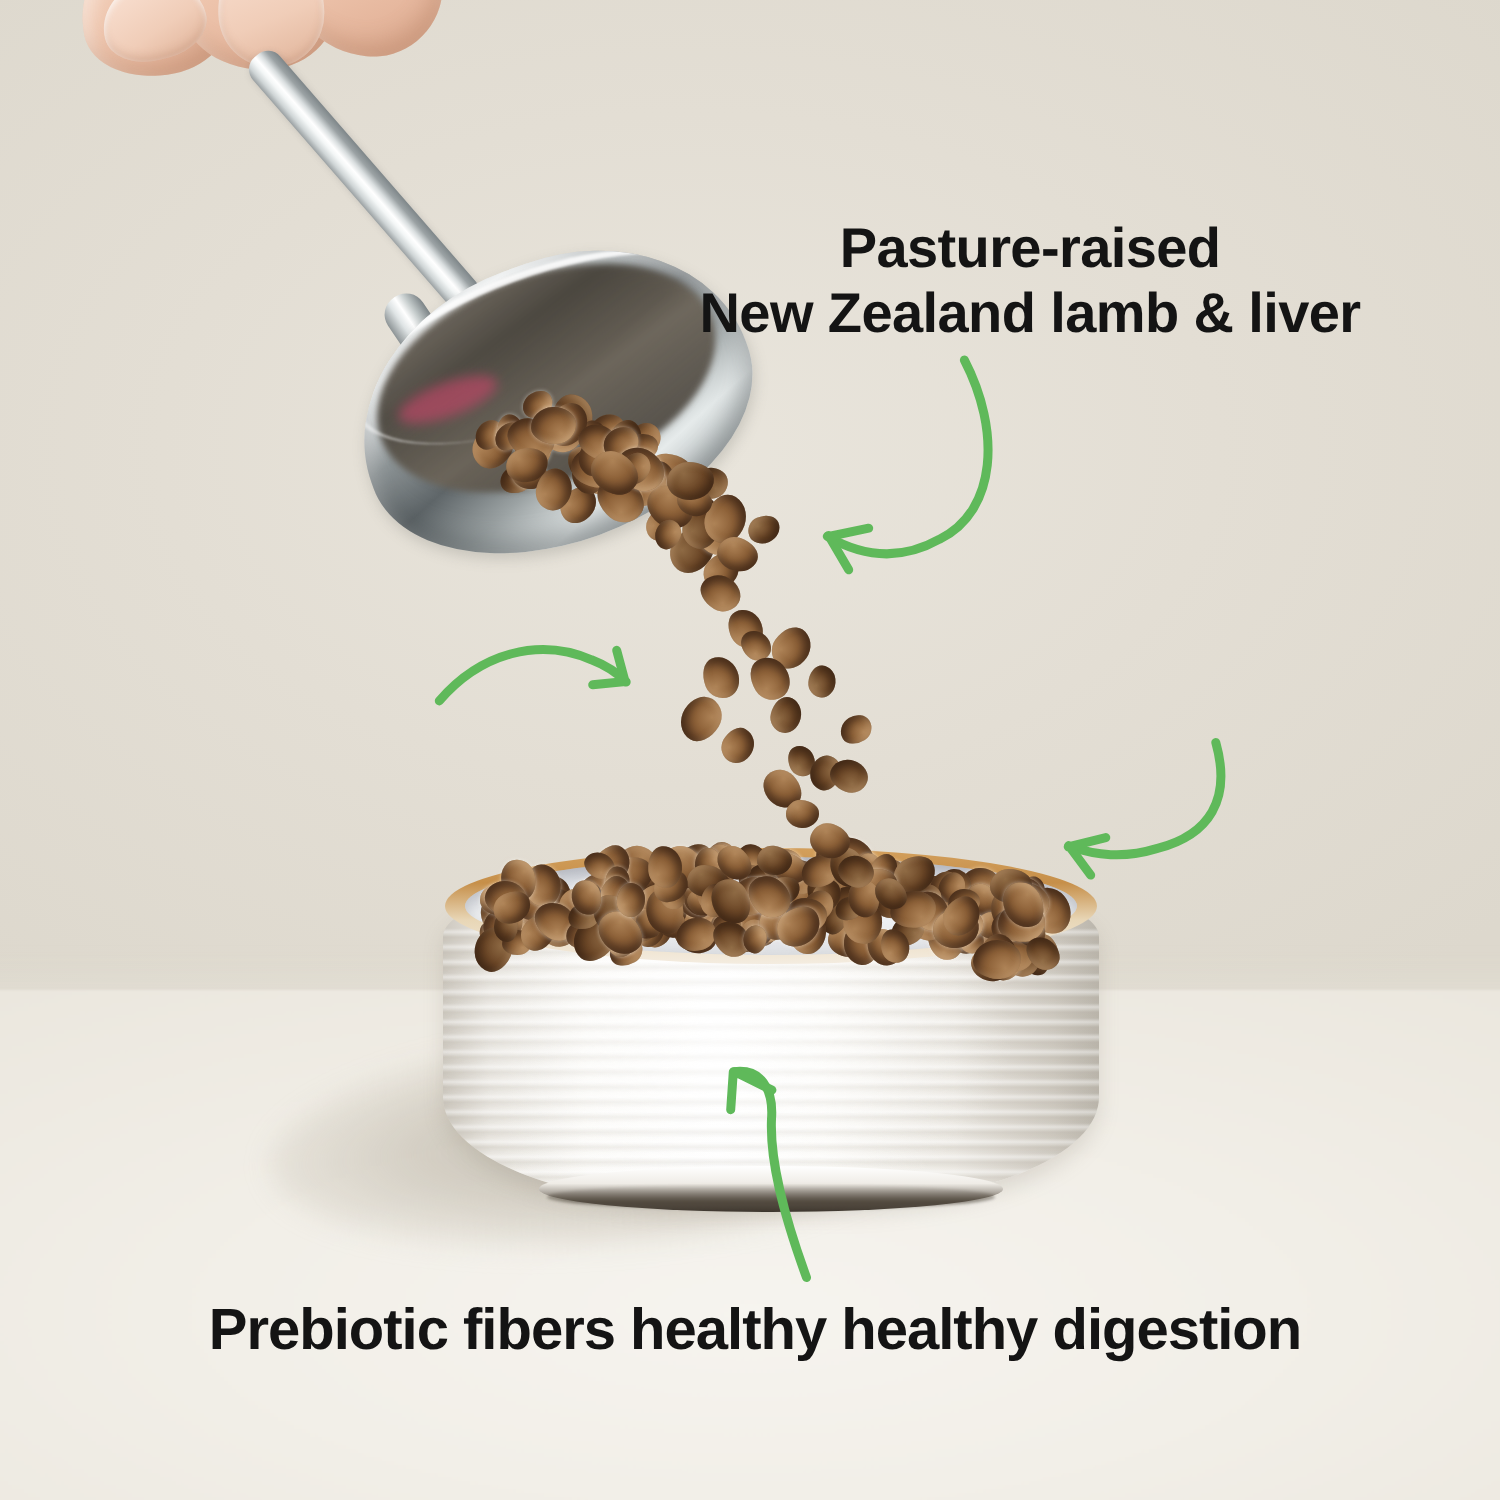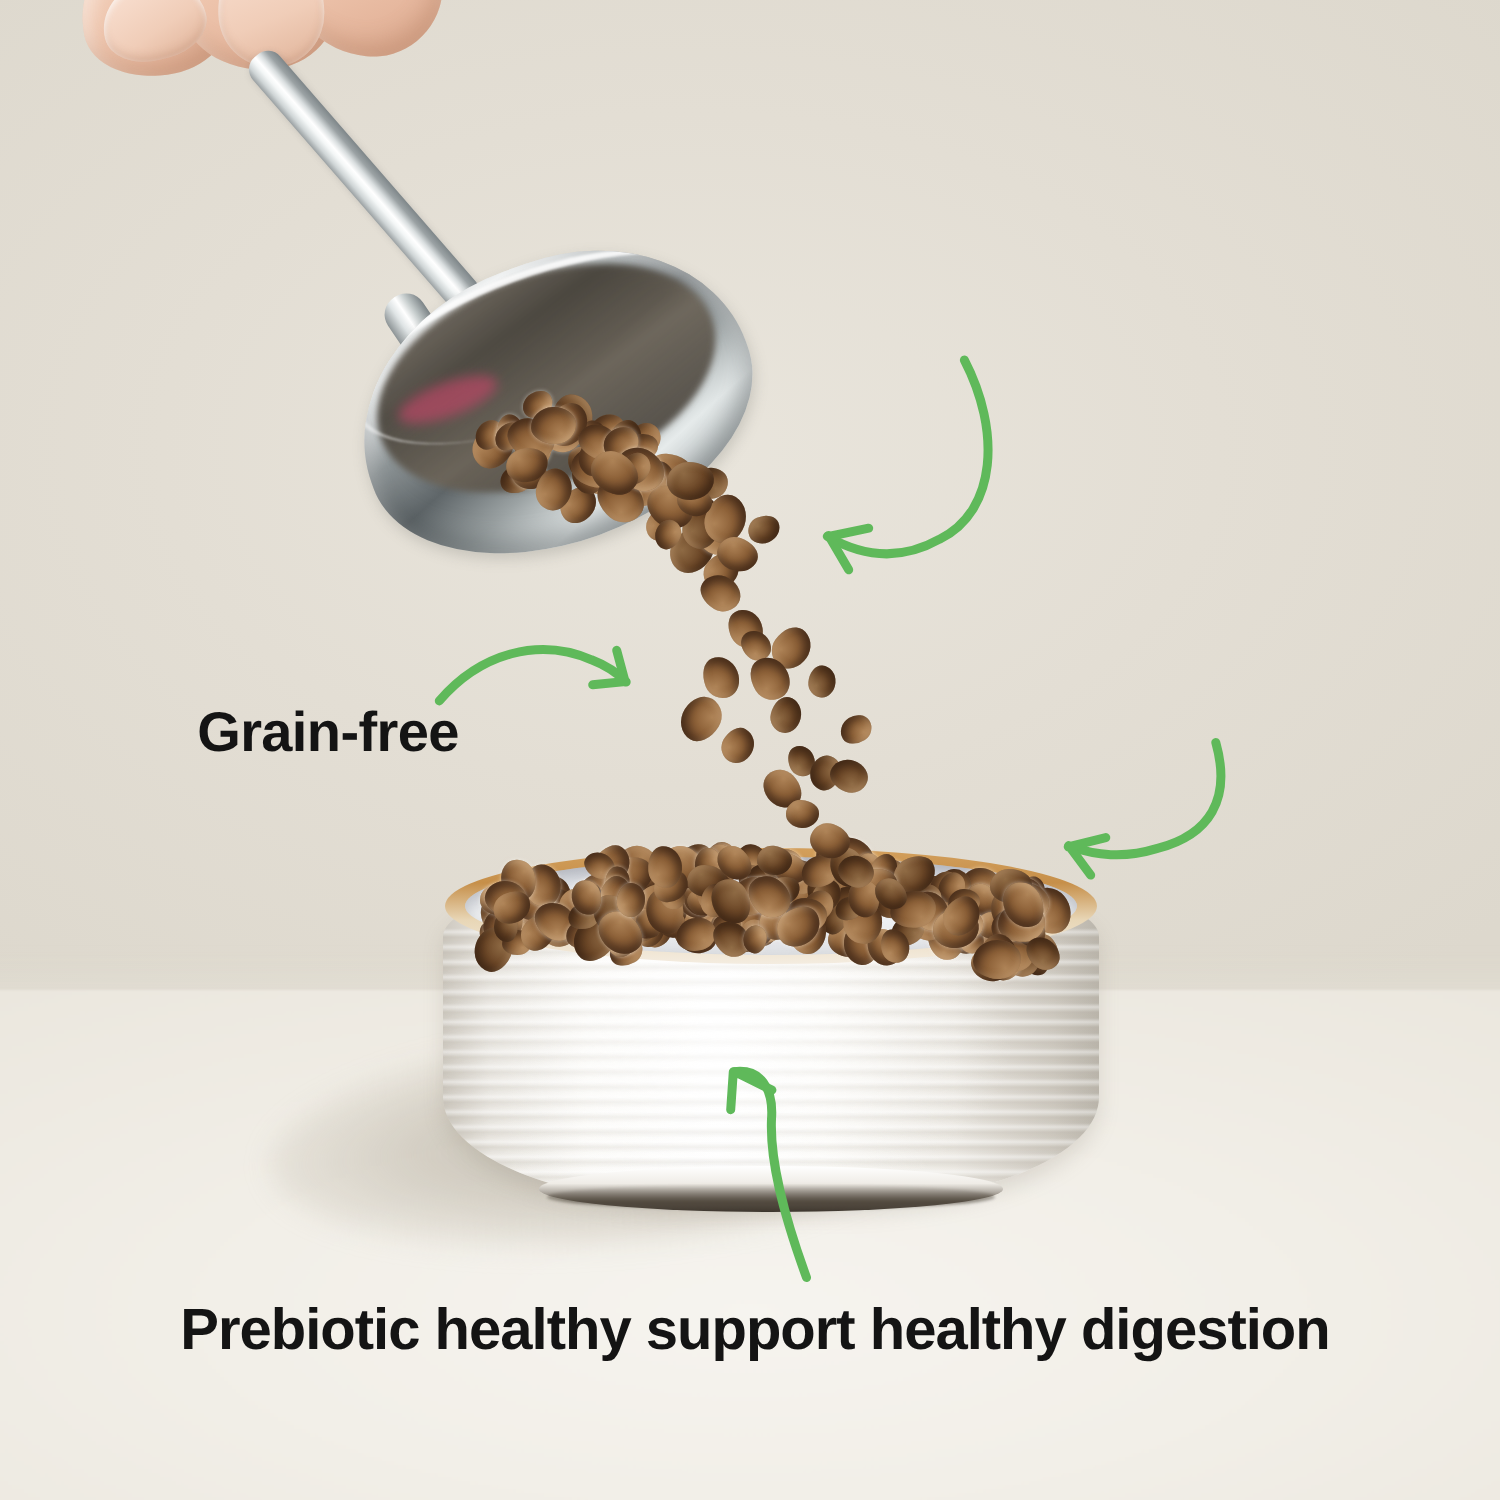--- a/index.html
+++ b/index.html
@@ -583,19 +583,20 @@
           <path class="arrow-path" d="M 439.3 700.9 C 480.8 652.6 539.6 637.2 591.5 659.8 C 608.4 666.3 618.2 673.8 626.2 682.0" stroke="#5fb95a" stroke-width="9"></path>
           <path class="arrow-path" d="M 625.6 681.4 L 592.7 684.8 M 625.1 681.7 L 616.7 650.3" stroke="#5fb95a" stroke-width="9"></path>
         </g>
         <g>
           <path class="arrow-path" d="M 806.5 1277.5 C 781.9 1210.0 769.8 1159.3 771.5 1119.1 C 773.8 1087.8 760.1 1068.3 733.8 1071.8" stroke="#5fb95a" stroke-width="9"></path>
           <path class="arrow-path" d="M 734.8 1071.8 L 771.9 1090.1 M 733.3 1071.9 L 730.7 1109.7" stroke="#5fb95a" stroke-width="9"></path>
         </g>
       </g>
   </svg>
 
-
-
-  <div class="callout" id="callout-grainfree">Grain-free</div>
-
-  <div class="callout" id="callout-prebiotic">Prebiotic healthy support healthy digestion</div>
+  <div class="callout" id="callout-lamb">Pasture-raised
+New Zealand lamb &amp; liver</div>
+
+
+
+  <div class="callout" id="callout-prebiotic">Prebiotic fibers healthy healthy digestion</div>
 
 </div>
 
 </body></html>

